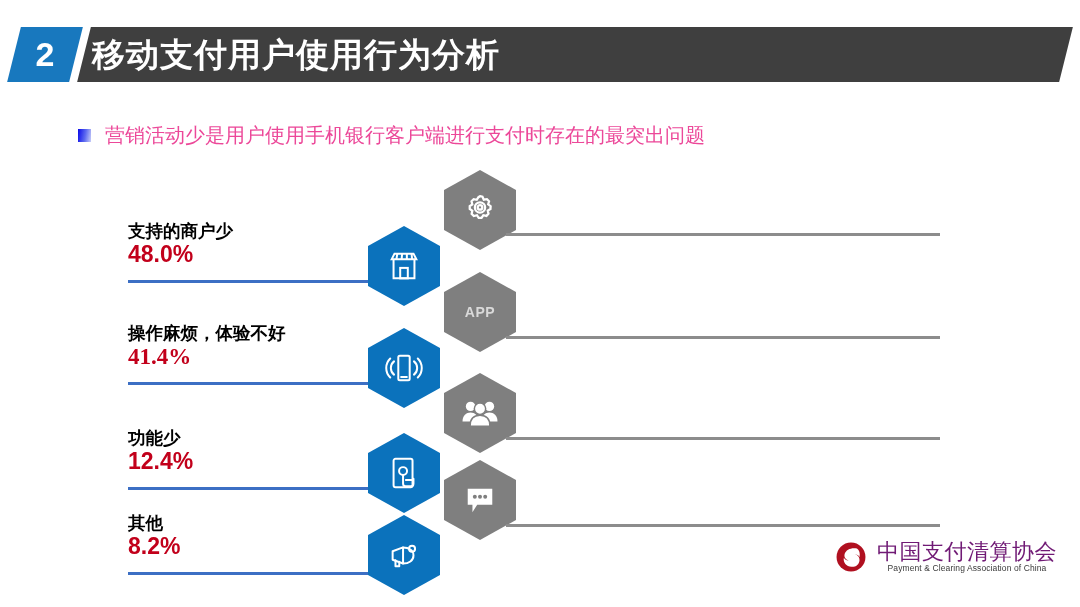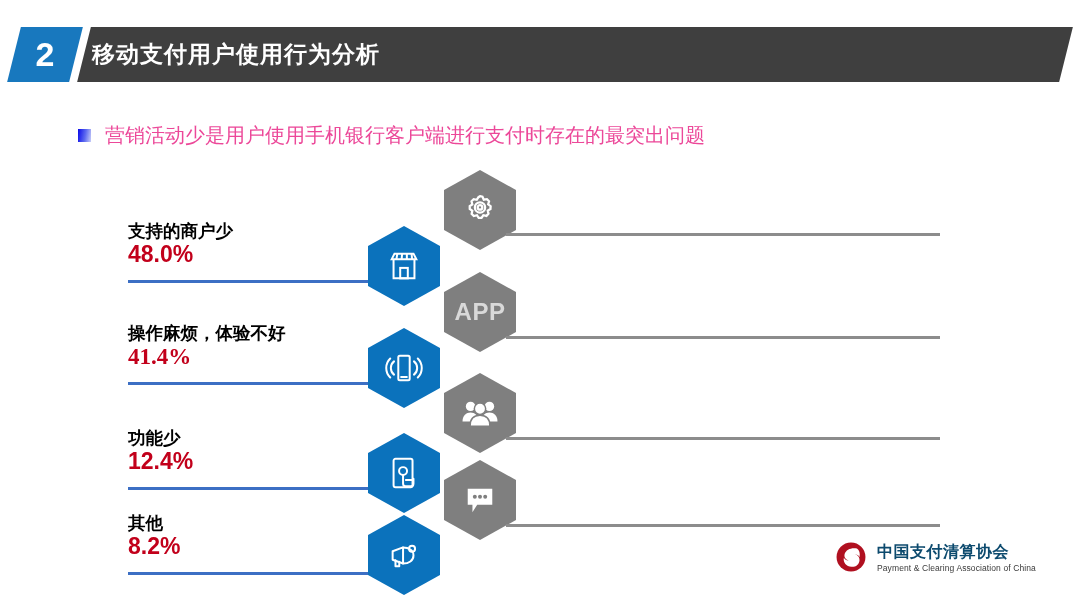--- a/index.html
+++ b/index.html
@@ -25,21 +25,21 @@
     line-height:55px;text-align:center;
   }
   .hdr-bar{
     position:absolute;left:84px;top:0;width:982px;height:55px;
     background:#3F3F3F;
     transform:skewX(-14deg);
   }
   .hdr-title{
     position:absolute;left:92px;top:0;height:55px;
     line-height:55px;
-    color:#ffffff;font-size:23px;font-weight:bold;
+    color:#ffffff;font-size:33px;font-weight:bold;
     letter-spacing:1px;white-space:nowrap;
     z-index:3;
   }
 
   
   .sub-row{position:absolute;left:78px;top:122px;display:flex;align-items:center;}
   .sub-bullet{
     width:13px;height:13px;margin-right:14px;
     background:linear-gradient(100deg,#0A0AE8 0%,#5E6BF0 55%,#C9CEF8 100%);
   }
@@ -68,29 +68,29 @@
   
   .hex{
     position:absolute;width:72px;height:80px;
     clip-path:polygon(50% 0%,100% 25%,100% 75%,50% 100%,0% 75%,0% 25%);
     display:flex;align-items:center;justify-content:center;
   }
   .hex.blue{background:#0B72BC;}
   .hex.gray{background:#7F7F7F;}
   .hex svg{display:block;}
   .hex .apptext{
-    color:#D9D9D9;font-size:24px;font-weight:bold;letter-spacing:.5px;
+    color:#D9D9D9;font-size:14px;font-weight:bold;letter-spacing:.5px;
   }
 
   
   .logo{position:absolute;left:834px;top:540px;display:flex;align-items:center;}
   .logo-mark{width:34px;height:34px;margin-right:9px;flex:none;}
   .logo-txt{display:flex;flex-direction:column;justify-content:center;}
-  .logo-cn{font-size:16px;font-weight:bold;color:#0c4a6e;line-height:23px;letter-spacing:.5px;}
-  .logo-en{font-size:8.5px;color:#3a3a3a;line-height:11px;letter-spacing:.1px;}
+  .logo-cn{font-size:22px;font-weight:normal;color:#701a75;line-height:23px;letter-spacing:.5px;}
+  .logo-en{font-size:8.5px;color:#3a3a3a;line-height:11px;letter-spacing:.1px;text-align:center;}
 </style>
 </head>
 <body>
 
 <div class="slide">
 
   <div class="hdr">
     <div class="hdr-bar"></div>
     <div class="hdr-num">
       <span>2</span>

